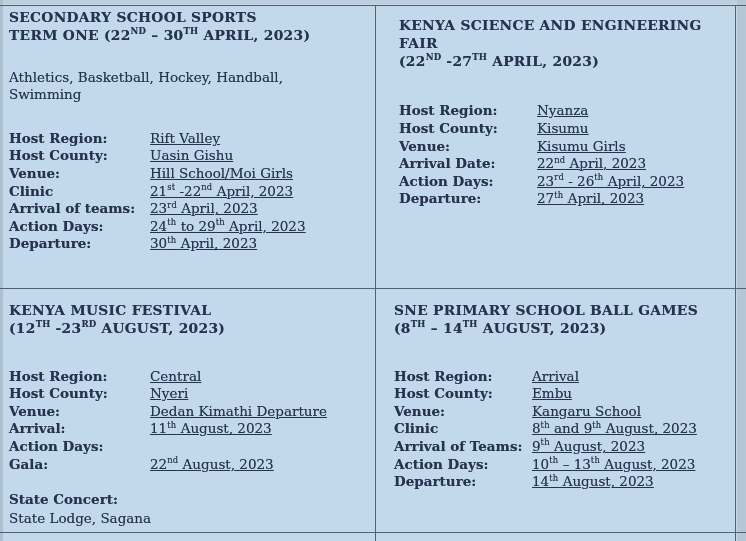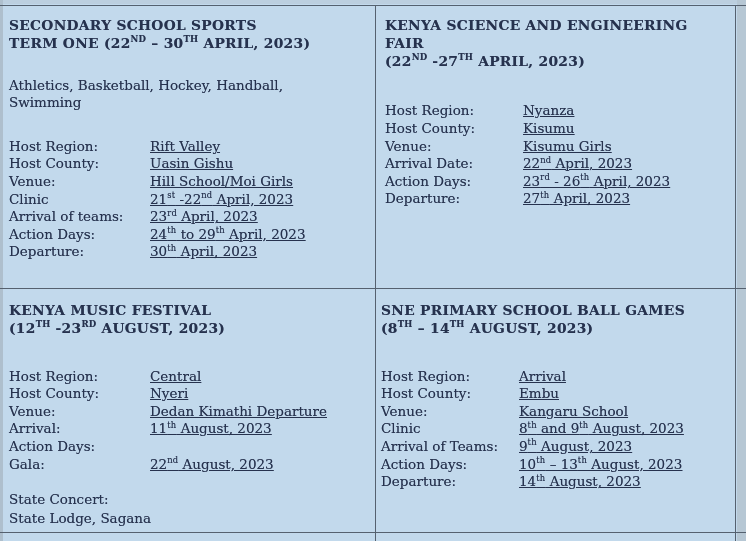--- a/index.html
+++ b/index.html
@@ -22,31 +22,31 @@
   .edge-right{left:737px;top:0;width:9px;height:541px;background:var(--edge-right);}
   
   .rule{position:absolute;background:var(--line);}
   .rule-top{left:0;top:5px;width:746px;height:1px;}
   .rule-mid{left:0;top:288px;width:746px;height:1px;}
   .rule-bottom{left:0;top:532px;width:746px;height:1px;}
   .rule-vert{left:375px;top:5px;width:1px;height:536px;}
   .rule-right{left:735px;top:5px;width:1px;height:536px;}
   
   .quad{position:absolute;}
-  .q1{left:9px;top:17px;width:360px;}
-  .q2{left:385px;top:17px;width:344px;}
+  .q1{left:9px;top:9px;width:360px;}
+  .q2{left:399px;top:17px;width:344px;}
   .q3{left:9px;top:302px;width:360px;}
-  .q4{left:381px;top:302px;width:344px;}
+  .q4{left:394px;top:302px;width:344px;}
   .title{font-weight:bold;letter-spacing:.3px;font-size:13.8px;line-height:17.8px;}
   .subtitle{font-weight:normal;margin-top:24px;}
   .rows{margin-top:26px;}
   .q2 .rows{margin-top:32px;}
   .q3 .rows,.q4 .rows{margin-top:30px;}
   .row{display:flex;align-items:baseline;}
-  .lbl{flex:0 0 141px;}
+  .lbl{flex:0 0 141px;font-weight:bold;}
   .q2 .lbl,.q4 .lbl{flex:0 0 138px;}
   .val{white-space:nowrap;text-decoration:underline;}
   sup{font-size:.62em;line-height:0;vertical-align:super;letter-spacing:.2px;margin-top:6px;}
   .footer-row{margin-top:18px;gap:32px;}
   .footer-line{margin-top:1px;}
 </style>
 </head>
 <body>
 
 <div class="page">

